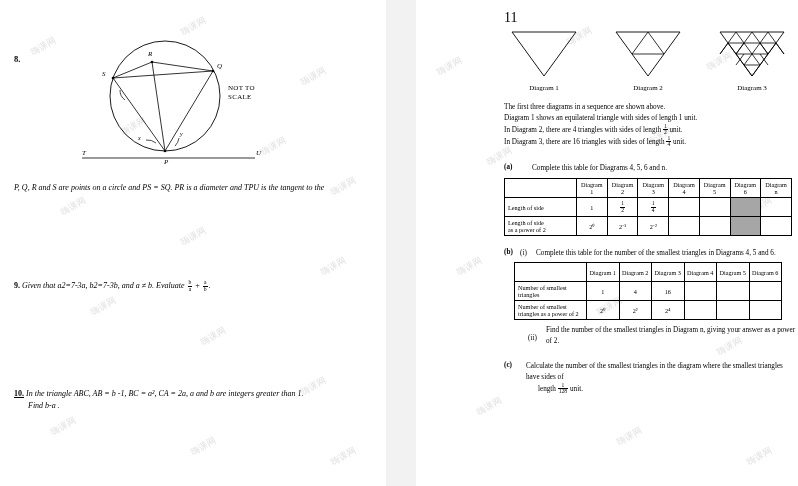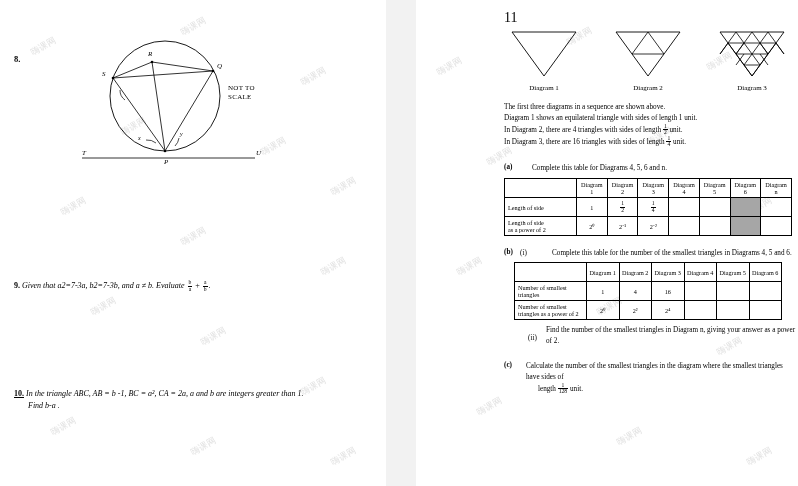--- a/index.html
+++ b/index.html
@@ -121,20 +121,21 @@
       <text x="58" y="112" font-size="6" font-family="Liberation Serif, serif" font-style="italic">x</text>
       <text x="100" y="108" font-size="6" font-family="Liberation Serif, serif" font-style="italic">y</text>
     </svg>
 
     <div class="not-to-scale" style="left:228px;top:84px;">
       <div>NOT TO</div>
       <div>SCALE</div>
     </div>
 
     <div class="body-text italic" style="left:14px;top:182px;width:350px;">
+      <div>P, Q, R and S are points on a circle and PS = SQ. PR is a diameter and TPU is the tangent to the</div>
     </div>
 
     <div class="body-text" style="left:14px;top:280px;width:360px;font-family:Liberation Serif, serif;">
       <span style="font-weight:bold;">9.</span>
       <span class="italic">Given that a2=7-3a, b2=7-3b, and a ≠ b. Evaluate</span>
       <span class="frac" style="margin:0 1px;">
         <span class="num">b</span>
         <span class="den">a</span>
       </span>
       <span>+</span>
@@ -280,21 +281,21 @@
         <td></td>
         <td></td>
         <td class="shaded"></td>
         <td></td>
       </tr>
     </tbody>
       </table>
 
     <div class="lbl-a" style="left:88px;top:248px;">(b)</div>
     <div class="r-text" style="left:104px;top:248px;">(i)</div>
-    <div class="r-text" style="left:120px;top:248px;margin-left:16px;">Complete this table for the number of the smallest triangles in Diagrams 4, 5 and 6.</div>
+    <div class="r-text" style="left:120px;top:248px;">Complete this table for the number of the smallest triangles in Diagrams 4, 5 and 6.</div>
 
     <table class="grid" style="left:98px;top:262px;width:268px;">
       <tbody>
           <tr>
         <td class="lbl"></td>
         <td>Diagram 1</td>
         <td>Diagram 2</td>
         <td>Diagram 3</td>
         <td>Diagram 4</td>
         <td>Diagram 5</td>

